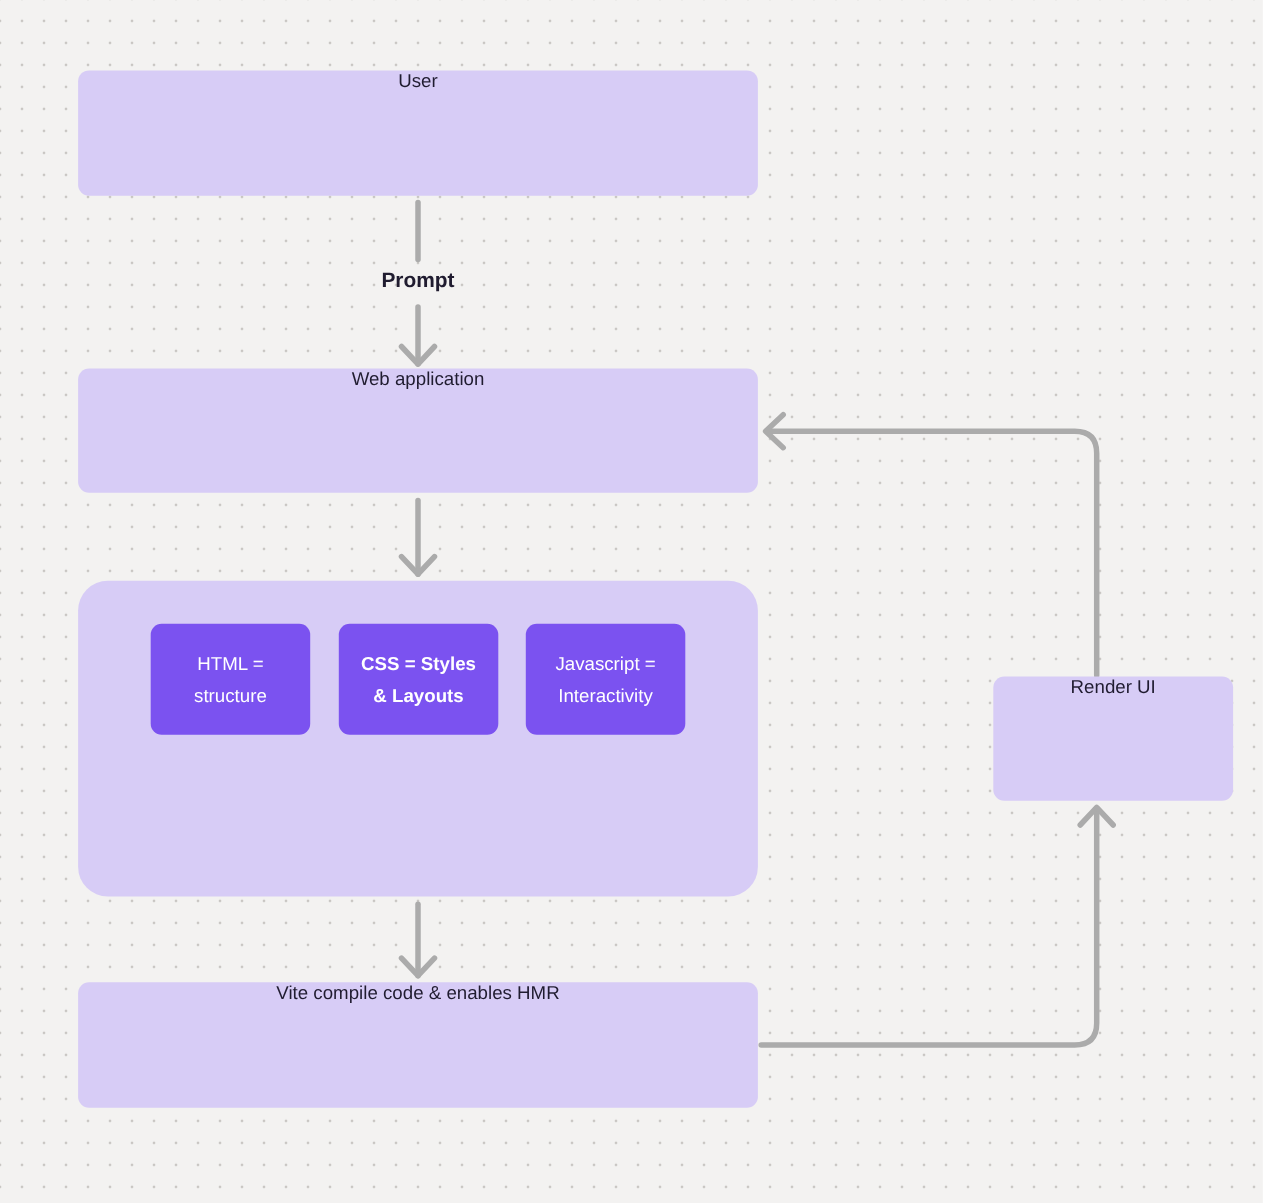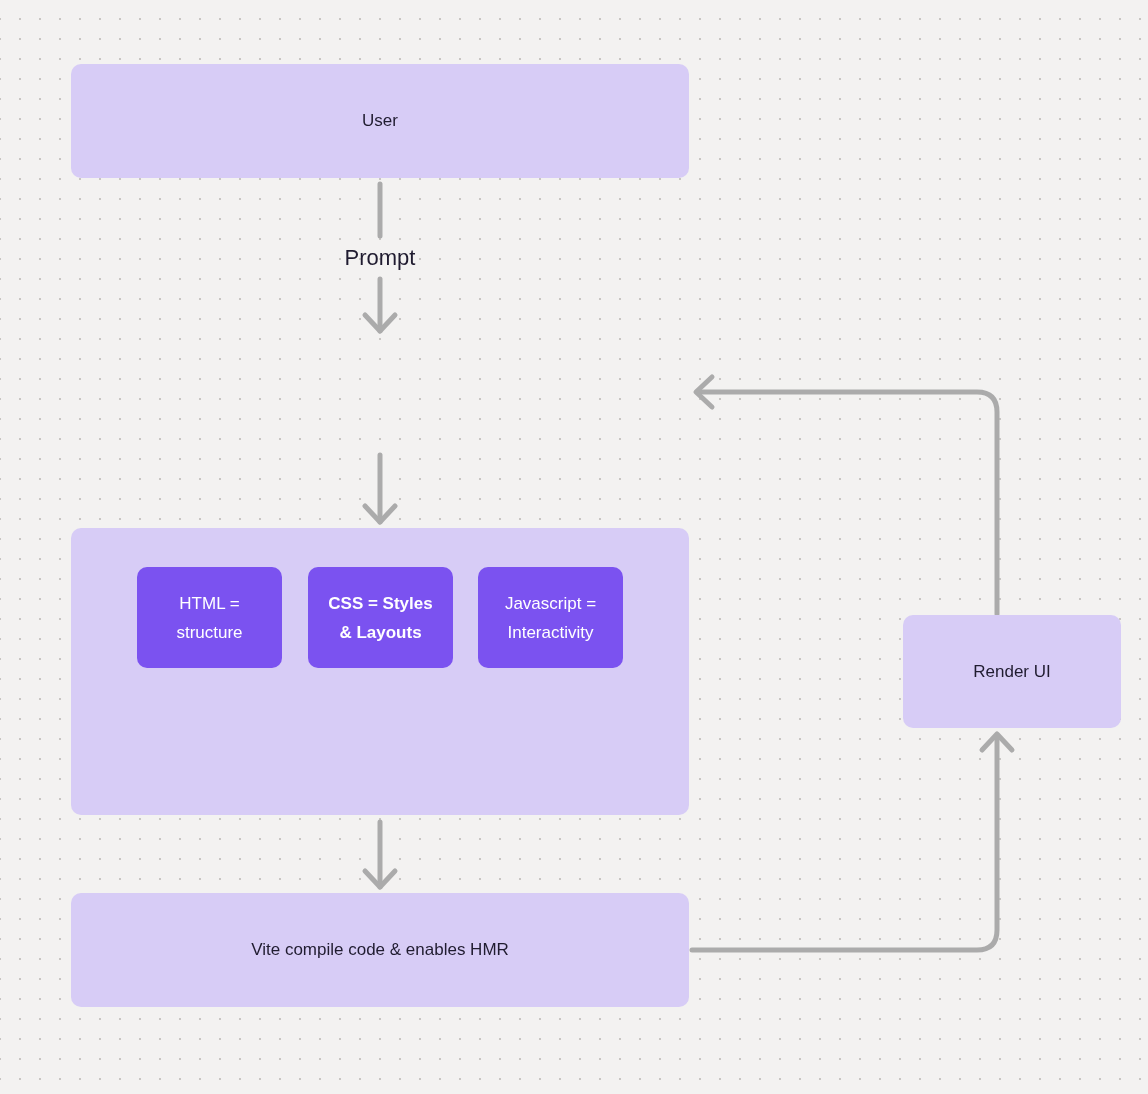--- a/index.html
+++ b/index.html
@@ -41,28 +41,28 @@
   .node {
     position: absolute;
     background: var(--node-fill);
     border-radius: 10px;
     color: var(--node-text);
     font-size: 17px;
     font-weight: 500;
   }
   .node.centered {
     display: flex;
-    align-items: center;
+    align-items: flex-start;
     justify-content: center;
     text-align: center;
   }
 
   .node-user            { left: 71px;  top: 64px;  width: 618px; height: 114px; }
   .node-web-application { left: 71px;  top: 335px; width: 618px; height: 113px; }
-  .node-group           { left: 71px;  top: 528px; width: 618px; height: 287px; }
+  .node-group           { left: 71px;  top: 528px; width: 618px; height: 287px; border-radius: 27px; }
   .node-vite            { left: 71px;  top: 893px; width: 618px; height: 114px; }
   .node-render-ui       { left: 903px; top: 615px; width: 218px; height: 113px; }
 
   .card {
     position: absolute;
     top: 39px;
     width: 145px;
     height: 101px;
     background: var(--card-fill);
     border-radius: 10px;
@@ -79,22 +79,22 @@
   .card-1 { left: 66px; }
   .card-2 { left: 237px; font-weight: bold; }
   .card-3 { left: 407px; }
 
   .edge-label {
     position: absolute;
     left: 330px;
     top: 245px;
     width: 100px;
     text-align: center;
-    font-size: 22px;
-    font-weight: 400;
+    font-size: 19px;
+    font-weight: 700;
     color: var(--node-text);
   }
 </style>
 </head>
 <body>
 
 <div class="canvas">
 
   <svg class="edges" viewBox="0 0 1148 1094" aria-hidden="true">
 
@@ -124,20 +124,23 @@
       <path d="M712,377 L696,392 L712,407"></path>
     </g>
   </svg>
 
   <div class="node centered node-user">
     <span>User</span>
   </div>
 
   <div class="edge-label">Prompt</div>
 
+  <div class="node centered node-web-application">
+    <span>Web application</span>
+  </div>
 
   <div class="node node-group">
     <div class="card card-1">
       <span>HTML =</span>
       <span>structure</span>
     </div>
     <div class="card card-2">
       <span>CSS = Styles</span>
       <span>&amp; Layouts</span>
     </div>

